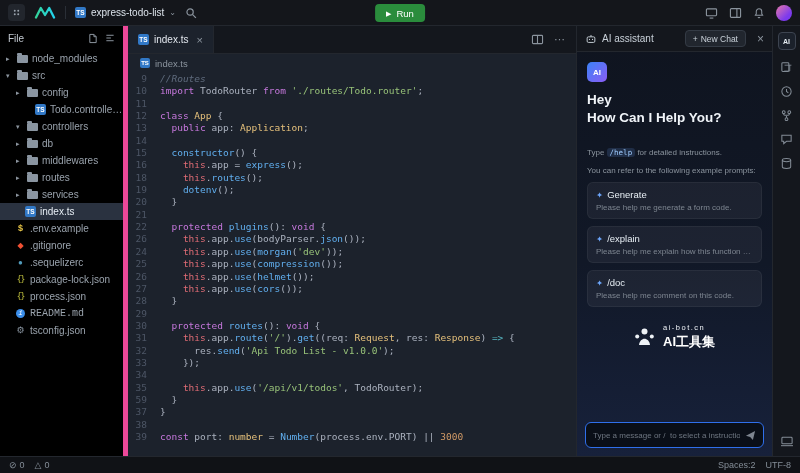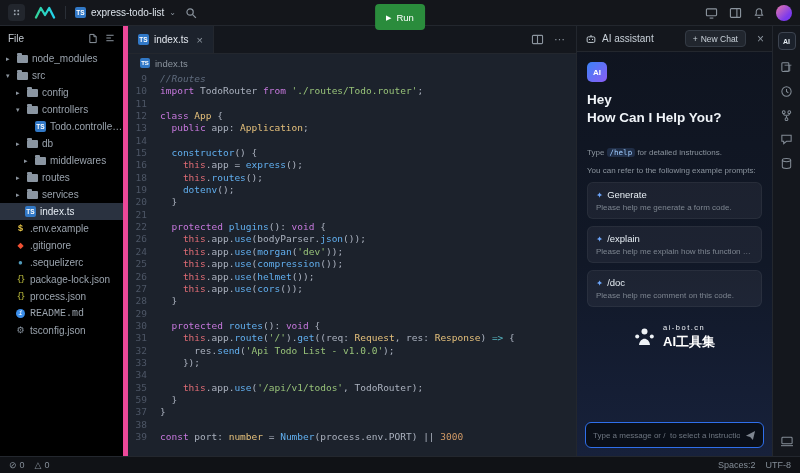--- a/index.html
+++ b/index.html
@@ -12,21 +12,21 @@
     padding:0 8px;background:#14161b;border-bottom:1px solid #23272e;z-index:5}
   .menu-box{width:17px;height:17px;border-radius:4px;background:#22262d;
     display:flex;align-items:center;justify-content:center;cursor:pointer}
   .sep{width:1px;height:13px;background:#2a2f37}
   .project-chip{display:flex;align-items:center;gap:5px;color:#dbe2ea;font-size:10px;cursor:pointer}
   .ts-badge{width:11px;height:11px;flex:none;background:#3178c6;color:#fff;font-size:6.5px;
     font-weight:bold;display:flex;align-items:center;justify-content:center;border-radius:2px}
   .chev{color:#8b949e;font-size:8px;line-height:1}
   .icon-btn{display:flex;align-items:center;justify-content:center;cursor:pointer;color:#8b949e}
   .run-center{position:absolute;left:50%;transform:translateX(-50%);top:4px}
-  .run-btn{height:26px;display:flex;align-items:center;gap:5px;background:#2a8c3c;color:#fff;
+  .run-btn{height:18px;display:flex;align-items:center;gap:5px;background:#2a8c3c;color:#fff;
     border:none;border-radius:4px;font-size:9.5px;padding:0 11px;cursor:pointer;
     font-family:"Liberation Sans",sans-serif}
   .run-btn .play{font-size:7px;line-height:1}
   .top-right{margin-left:auto;display:flex;align-items:center;gap:11px;color:#8b949e}
   .avatar{width:16px;height:16px;border-radius:50%;cursor:pointer;
     background:linear-gradient(135deg,#e879a9,#7c3aed 70%)}
 
   
   .main{display:flex;height:430px}
 
@@ -215,35 +215,35 @@
         <div class="tree-row" style="padding-left: 6px;">
           <span class="chev">▾</span>
           <span class="folder-ic"></span>
           <span class="lbl">src</span>
         </div>
         <div class="tree-row" style="padding-left: 16px;">
           <span class="chev">▸</span>
           <span class="folder-ic"></span>
           <span class="lbl">config</span>
         </div>
-        <div class="tree-row" style="padding-left: 16px;">
-          <span class="chev">▾</span>
-          <span class="folder-ic"></span>
-          <span class="lbl">controllers</span>
-        </div>
         <div class="tree-row" style="padding-left: 35px;">
           <span class="ts-badge">TS</span>
           <span class="lbl">Todo.controller.ts</span>
         </div>
         <div class="tree-row" style="padding-left: 16px;">
+          <span class="chev">▾</span>
+          <span class="folder-ic"></span>
+          <span class="lbl">controllers</span>
+        </div>
+        <div class="tree-row" style="padding-left: 16px;">
           <span class="chev">▸</span>
           <span class="folder-ic"></span>
           <span class="lbl">db</span>
         </div>
-        <div class="tree-row" style="padding-left: 24px;">
+        <div class="tree-row" style="padding-left: 16px;">
           <span class="chev">▸</span>
           <span class="folder-ic"></span>
           <span class="lbl">middlewares</span>
         </div>
         <div class="tree-row" style="padding-left: 16px;">
           <span class="chev">▸</span>
           <span class="folder-ic"></span>
           <span class="lbl">routes</span>
         </div>
         <div class="tree-row" style="padding-left: 16px;">

